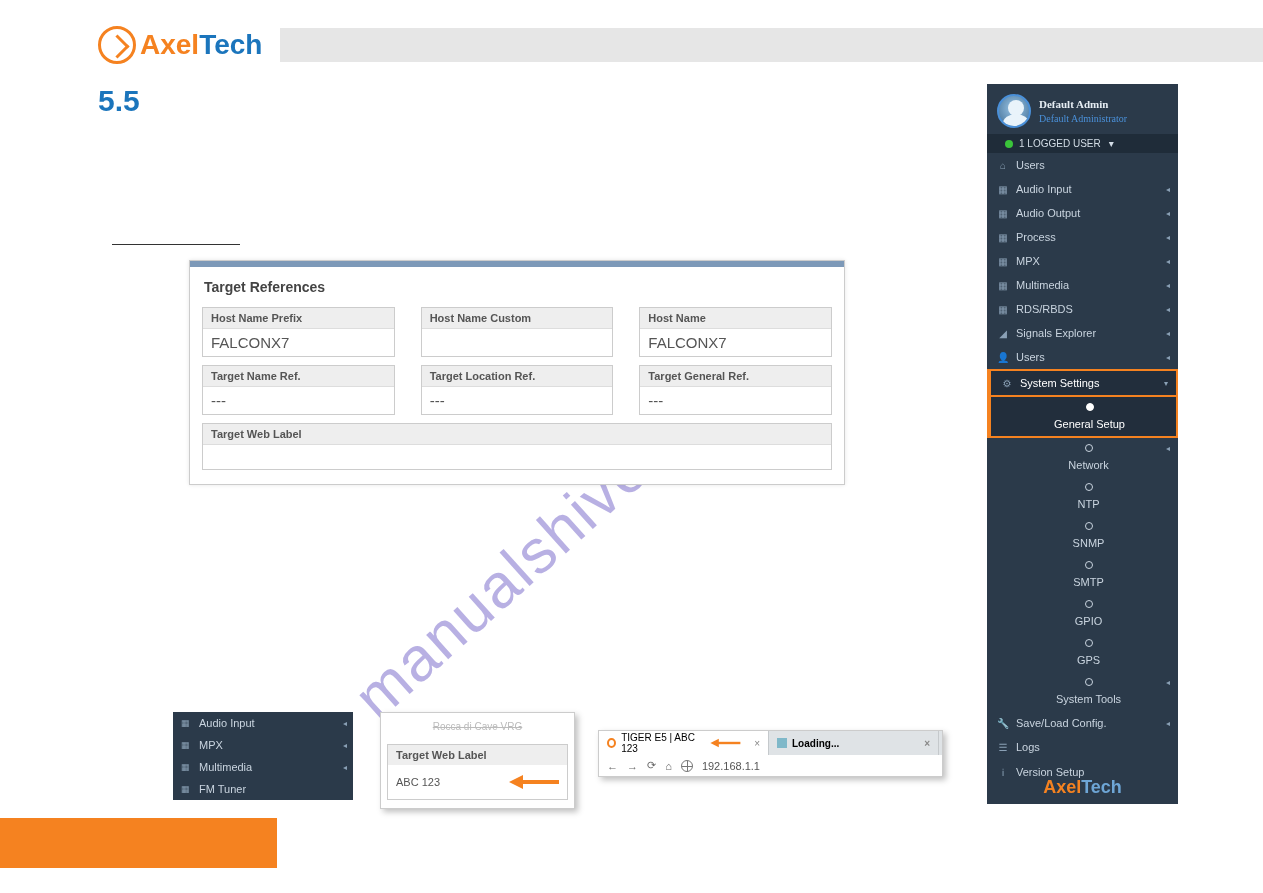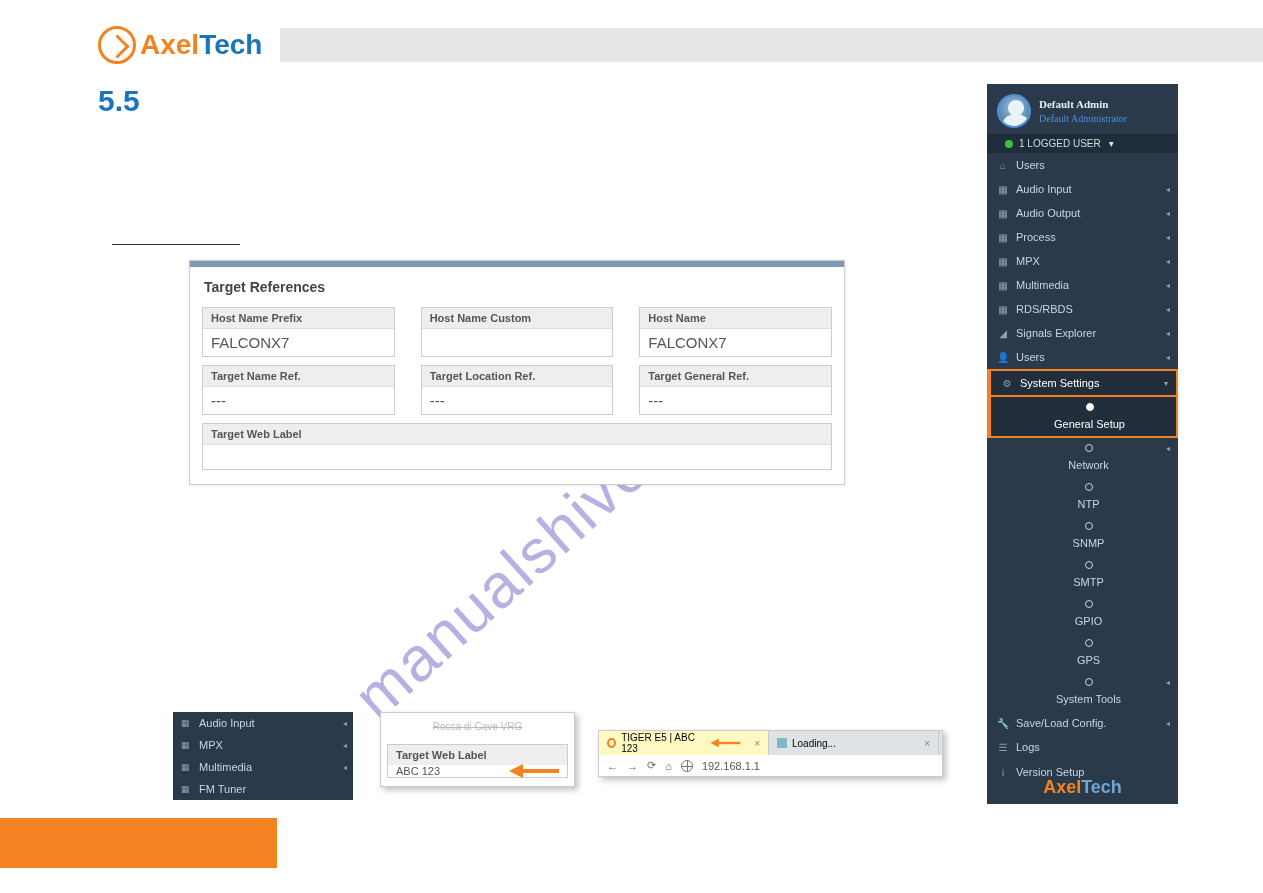--- a/index.html
+++ b/index.html
@@ -63,30 +63,30 @@
   .mini-nav ul { list-style: none; }
   .mini-nav li { display: flex; align-items: center; gap: 6px; padding: 5px 8px; position: relative; }
   .mini-nav li .arrow { position: absolute; right: 6px; font-size: 8px; color: #8aa0b5; }
   .mini-nav .ic { font-size: 9px; color: #8aa0b5; width: 12px; }
 
   
   .wl-panel { position: absolute; left: 380px; top: 712px; width: 195px; background: #fff; border: 1px solid #ccc; padding: 8px 6px; box-shadow: 3px 3px 6px rgba(0,0,0,.25); }
   .wl-top { font-size: 10px; text-align: center; color: #bbb; margin-bottom: 12px; text-decoration: line-through; }
   .wl-field { border: 1px solid #ccc; }
   .wl-head { background: #eee; padding: 4px 8px; font-weight: bold; font-size: 11px; color: #555; }
-  .wl-val { padding: 0 8px; font-size: 11px; color: #555; display:flex; align-items:center; justify-content:space-between; }
+  .wl-val { padding: 11px 8px; font-size: 11px; color: #555; display:flex; align-items:center; justify-content:space-between; }
   .arrow-left { display:inline-block; width: 50px; height: 10px; position: relative; }
   .arrow-left::before{content:'';position:absolute;right:0;top:3px;width:38px;height:4px;background:#f58220;}
   .arrow-left::after{content:'';position:absolute;right:36px;top:-2px;border-right:14px solid #f58220;border-top:7px solid transparent;border-bottom:7px solid transparent;}
 
   
   .browser { position: absolute; left: 598px; top: 730px; width: 345px; border: 1px solid #ccc; background: #fff; box-shadow: 3px 3px 6px rgba(0,0,0,.25); }
   .tabs-row { display: flex; align-items: center; background: #dfe3e6; height: 24px; font-size: 10px; }
-  .tab { display: flex; align-items: center; gap: 5px; padding: 0 8px; height: 100%; border-right: 1px solid #c5c9cc; background: #fef9c3; max-width: 170px; }
-  .tab.loading { background: #dfe3e6; flex: 1; }
+  .tab { display: flex; align-items: center; gap: 5px; padding: 0 8px; height: 100%; border-right: 1px solid #c5c9cc; background: #ffffff; max-width: 170px; }
+  .tab.loading { background: #dfe3e6; flex: 1; font-weight: bold; }
   .tab .fav-o { width: 10px; height: 10px; border: 2px solid #f58220; border-radius: 50%; }
   .tab .fav-sq { width: 10px; height: 10px; background: #7fb8c9; }
   .tab .close { margin-left: auto; color: #888; }
   .addr-row { display: flex; align-items: center; gap: 9px; padding: 4px 8px; font-size: 11px; color: #555; }
   .addr-row .ic { color: #666; }
   .globe { width: 12px; height: 12px; border: 1px solid #777; border-radius: 50%; position: relative; }
   .globe::after{content:'';position:absolute;left:5px;top:0;width:1px;height:100%;background:#777;}
   .globe::before{content:'';position:absolute;top:5px;left:0;height:1px;width:100%;background:#777;}
 
   

